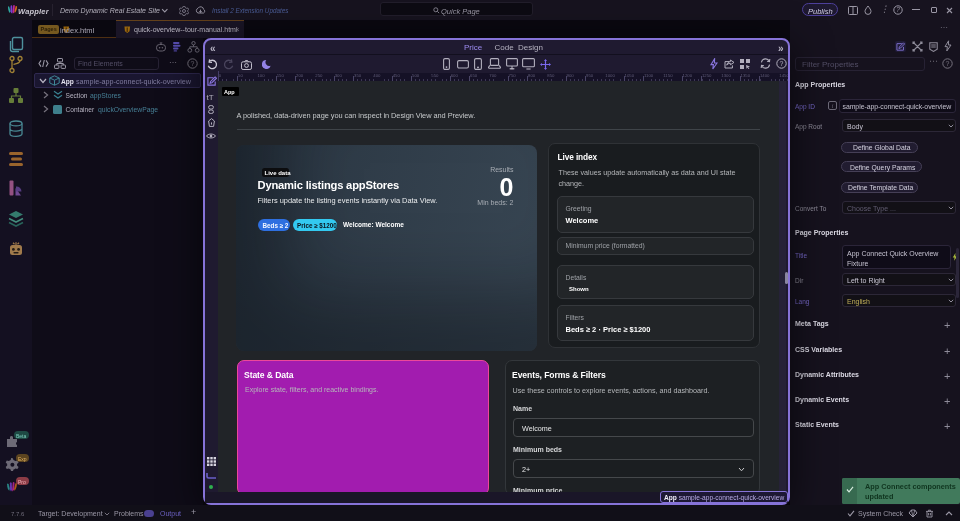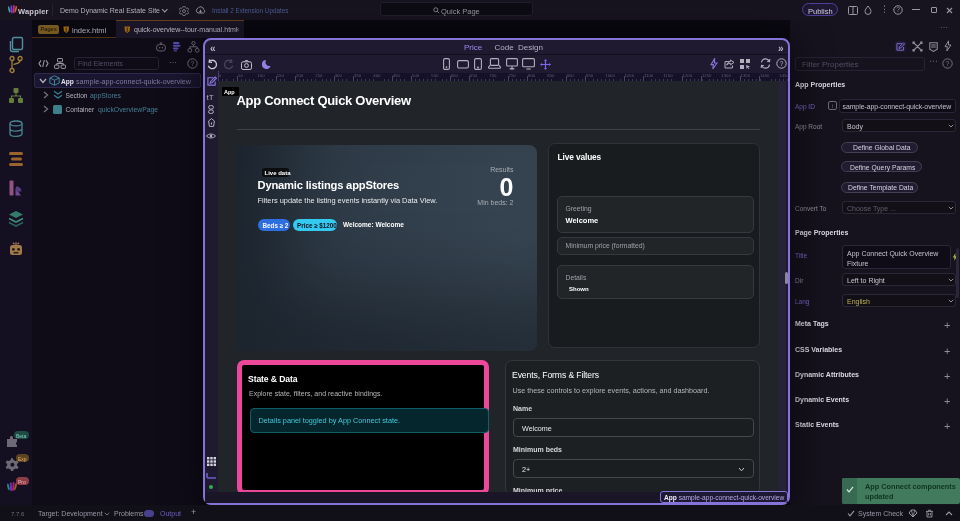--- a/index.html
+++ b/index.html
@@ -1,20 +1,20 @@
 <!DOCTYPE html>
 <html><head>
 <meta charset="utf-8">
 <style>
 * { margin:0; padding:0; box-sizing:border-box; }
 html,body { width:960px; height:521px; overflow:hidden; background:#0b0910; }
 body { font-family:"Liberation Sans", sans-serif; position:relative; }
 .abs { position:absolute; }
 
-#topbar { left:0; top:0; width:960px; height:20px; background:#17131f; }
+#topbar { left:0; top:0; width:960px; height:20px; background:#17131f;font-style:italic; }
 #tabbar { left:32px; top:20px; width:758px; height:18px; background:#0a0810; }
 #dockhead { left:790px; top:20px; width:170px; height:18px; background:#16121e; }
 #leftstrip { left:0; top:20px; width:32px; height:485px; background:#141021; }
 #treepanel { left:32px; top:38px; width:171px; height:467px; background:#0f0c18; }
 #rightpanel { left:790px; top:38px; width:170px; height:467px; background:#16121e; }
 #statusbar { left:0; top:505px; width:960px; height:16px; background:#110f18; }
 #window { left:203px; top:38px; width:587px; height:467px; background:#1f1a30; border:2px solid #8673d8; border-radius:8px; box-shadow:0 8px 40px rgba(0,0,0,.65); }
 </style>
 </head>
 <body>
@@ -67,21 +67,21 @@
     </svg>
 </div>
 <div id="tabbar" class="abs">
   <span class="abs" style="left:0;top:0;width:84px;height:18px;border-bottom:1.5px solid #4e2f12"></span>
   <span class="abs" style="left:6px;top:4.5px;width:21px;height:9px;background:#76591f;border-radius:2px"></span>
   <span class="abs" style="left:8.5px;top:6px;font-size:5.5px;font-weight:bold;color:#2a1e08">Pages</span>
   <svg class="abs" style="left:31px;top:5.5px" width="6.5" height="7.5" viewBox="0 0 7 8">
       <path d="M.5 .5 L6.5 .5 L6 5.5 L3.5 7.5 L1 5.5 Z" fill="#9c680f"></path>
       <path d="M3.5 1.5 L3.5 6.3" stroke="#4e3206" stroke-width="1.4"></path>
     </svg>
-  <span class="abs" style="left:40px;top:5.5px;font-size:7.5px;color:#aaa7b4">index.html</span>
+  <span class="abs" style="left:28px;top:5.5px;font-size:7.5px;color:#aaa7b4">index.html</span>
   <span class="abs" style="left:84px;top:0;width:128px;height:18px;background:#1a1526;border-top:1.5px solid #63401a"></span>
   <svg class="abs" style="left:92px;top:5.5px" width="6.5" height="7.5" viewBox="0 0 7 8">
       <path d="M.5 .5 L6.5 .5 L6 5.5 L3.5 7.5 L1 5.5 Z" fill="#9c680f"></path>
       <path d="M3.5 1.5 L3.5 6.3" stroke="#4e3206" stroke-width="1.4"></path>
     </svg>
   <span class="abs" style="left:102px;top:5.5px;font-size:7px;color:#b9b6c2">quick-overview--tour-manual.html</span>
   <span class="abs" style="left:203px;top:4.5px;font-size:8px;color:#7d7a88">×</span>
 </div>
 <div id="dockhead" class="abs">
   <span class="abs" style="left:150px;top:3px;font-size:8px;color:#6d6a78;letter-spacing:.5px">⋯</span>
@@ -434,63 +434,65 @@
   <svg class="abs" style="left:1px;top:432px" width="11" height="7" viewBox="0 0 11 7">
       <path d="M1 1 L1 4.4 A1.6 1.6 0 0 0 2.6 6 L10 6" fill="none" stroke="#6a5fc8" stroke-width="1.6"></path>
     </svg>
   <span class="abs" style="left:3.5px;top:445px;width:4px;height:4px;background:#2fae4e;border-radius:50%"></span>
 
   <span class="abs" style="left:0;top:452px;width:583px;height:11px;background:#1a1628"></span>
     <span class="abs" style="left:575px;top:258px;width:5px;height:44px;background:#453f63;border-radius:2.5px"></span>
   <div id="canvas" class="abs" style="left:13px;top:41px;width:561px;height:411px;background:#212428;overflow:hidden">
     <span class="abs" style="left:3.5px;top:6px;width:17px;height:8.5px;background:#000;border-radius:1px"></span>
     <span class="abs" style="left:6px;top:7.5px;font-size:5.5px;color:#fff;font-weight:bold">App</span>
-    <span class="abs" style="left:18.5px;top:11.5px;font-size:13px;font-weight:bold;color:#ffffff;letter-spacing:-.3px">App Connect Quick Overview</span>
+    <span class="abs" style="left:18.5px;top:29.5px;font-size:7.4px;color:#c6c9cb;letter-spacing:-.05px">A polished, data-driven page you can inspect in Design View and Preview.</span>
     <span class="abs" style="left:19px;top:48px;width:523px;height:1px;background:#3f4449"></span>
 
     <div class="abs" style="left:18px;top:63.5px;width:301px;height:206px;border-radius:8px;background:linear-gradient(100deg,#2a3642 0%,#384653 100%);box-shadow:inset 50px -60px 70px rgba(8,11,15,.4)">
       <span class="abs" style="left:25.5px;top:23.5px;width:27px;height:9px;background:#0c0d0f;border-radius:2.5px"></span>
       <span class="abs" style="left:28.5px;top:25px;font-size:6px;color:#fff;font-weight:bold">Live data</span>
       <span class="abs" style="left:21.5px;top:34px;font-size:11.2px;font-weight:bold;color:#ffffff;letter-spacing:-.2px">Dynamic listings appStores</span>
       <span class="abs" style="left:21.5px;top:51.5px;font-size:7.4px;color:#e9ebed">Filters update the listing events instantly via Data View.</span>
       <span class="abs" style="left:22px;top:74px;width:32px;height:12px;background:#2e6fe0;border-radius:6px"></span>
       <span class="abs" style="left:26.5px;top:77px;font-size:6.3px;color:#f2f6ff;font-weight:bold">Beds ≥ 2</span>
       <span class="abs" style="left:57px;top:74px;width:44px;height:12px;background:#33c9f0;border-radius:6px"></span>
       <span class="abs" style="left:61px;top:77px;font-size:6.3px;color:#09141c;font-weight:bold">Price ≥ $1200</span>
       <span class="abs" style="left:107px;top:76.5px;font-size:6.5px;color:#fff;font-weight:bold">Welcome: Welcome</span>
       <span class="abs" style="right:23.5px;top:21.5px;font-size:7px;color:#a8adb4">Results</span>
       <span class="abs" style="right:23.5px;top:28px;font-size:25px;font-weight:bold;color:#fff">0</span>
       <span class="abs" style="right:23.5px;top:54px;font-size:7px;color:#a8adb4">Min beds: 2</span>
     </div>
 
     <div class="abs" style="left:329.5px;top:61.5px;width:212px;height:205px;background:#191c1f;border:1px solid #2f3236;border-radius:7px">
-      <span class="abs" style="left:9px;top:8.5px;font-size:8.3px;font-weight:bold;color:#fff;letter-spacing:-.1px">Live values</span>
+      <span class="abs" style="left:9px;top:8.5px;font-size:8.3px;font-weight:bold;color:#fff;letter-spacing:-.1px">Live index</span>
+      <span class="abs" style="left:10px;top:24.5px;width:182px;font-size:7.2px;color:#b5b7ba;line-height:10.8px">These values update automatically as data and UI state change.</span>
       <div class="abs" style="left:8px;top:52.5px;width:197px;height:36.5px;background:#222528;border:1px solid #36393d;border-radius:5px">
         <span class="abs" style="left:8px;top:7.5px;font-size:6.8px;color:#9ea1a6">Greeting</span>
         <span class="abs" style="left:8px;top:18.5px;font-size:7.5px;font-weight:bold;color:#fff">Welcome</span>
       </div>
       <div class="abs" style="left:8px;top:93px;width:197px;height:18.5px;background:#222528;border:1px solid #36393d;border-radius:5px">
         <span class="abs" style="left:8px;top:4.5px;font-size:6.8px;color:#9ea1a6">Minimum price (formatted)</span>
       </div>
       <div class="abs" style="left:8px;top:121px;width:197px;height:34px;background:#222528;border:1px solid #36393d;border-radius:5px">
         <span class="abs" style="left:8px;top:8px;font-size:6.8px;color:#9ea1a6">Details</span>
         <span class="abs" style="left:11.5px;top:20.5px;font-size:6px;font-weight:bold;color:#fff">Shown</span>
       </div>
+      <div class="abs" style="left:8px;top:161.5px;width:197px;height:36px;background:#222528;border:1px solid #36393d;border-radius:5px">
+        <span class="abs" style="left:8px;top:8px;font-size:6.8px;color:#9ea1a6">Filters</span>
+        <span class="abs" style="left:8px;top:19px;font-size:7.5px;font-weight:bold;color:#fff">Beds ≥ 2 · Price ≥ $1200</span>
+      </div>
     </div>
 
-    <div class="abs" style="left:19px;top:279px;width:252px;height:135px;background:#000000;border:5px solid #ec4899;border-radius:7px">
+    <div class="abs" style="left:19px;top:279px;width:252px;height:135px;background:#a21caf;border:1px solid #ec4899;border-radius:7px">
       <span class="abs" style="left:6px;top:9px;font-size:8.6px;font-weight:bold;color:#fff;letter-spacing:-.1px">State &amp; Data</span>
       <span class="abs" style="left:7px;top:24.5px;font-size:7px;color:#b5b7ba">Explore state, filters, and reactive bindings.</span>
-      <div class="abs" style="left:8px;top:42.5px;width:239px;height:25px;background:#05262c;border:1px solid #0f5e68;border-radius:4px">
-        <span class="abs" style="left:7.5px;top:7.5px;font-size:7.3px;color:#3fc8dc">Details panel toggled by App Connect state.</span>
-      </div>
     </div>
 
     <div class="abs" style="left:287px;top:279px;width:255px;height:135px;background:#1d2023;border:1px solid #33373b;border-radius:7px">
-      <span class="abs" style="left:6px;top:9px;font-size:8.6px;font-weight:normal;color:#fff;letter-spacing:-.1px">Events, Forms &amp; Filters</span>
+      <span class="abs" style="left:6px;top:9px;font-size:8.6px;font-weight:bold;color:#fff;letter-spacing:-.1px">Events, Forms &amp; Filters</span>
       <span class="abs" style="left:6.5px;top:24.5px;font-size:7.2px;color:#b5b7ba">Use these controls to explore events, actions, and dashboard.</span>
       <span class="abs" style="left:7px;top:44px;font-size:7px;font-weight:bold;color:#d6d7d9">Name</span>
       <div class="abs" style="left:7px;top:57px;width:241px;height:19px;background:#1b1e21;border:1px solid #45484b;border-radius:4px">
         <span class="abs" style="left:8px;top:5px;font-size:7.2px;color:#e8e9ea">Welcome</span>
       </div>
       <span class="abs" style="left:7px;top:85px;font-size:7px;font-weight:bold;color:#d6d7d9">Minimum beds</span>
       <div class="abs" style="left:7px;top:98px;width:241px;height:19px;background:#1b1e21;border:1px solid #45484b;border-radius:4px">
         <span class="abs" style="left:8px;top:5px;font-size:7.2px;color:#e8e9ea">2+</span>
         <svg class="abs" style="right:8px;top:7px" width="7" height="5" viewBox="0 0 7 5">
             <path d="M1 1 L3.5 3.8 L6 1" stroke="#c8c9cb" fill="none" stroke-width="1"></path>

